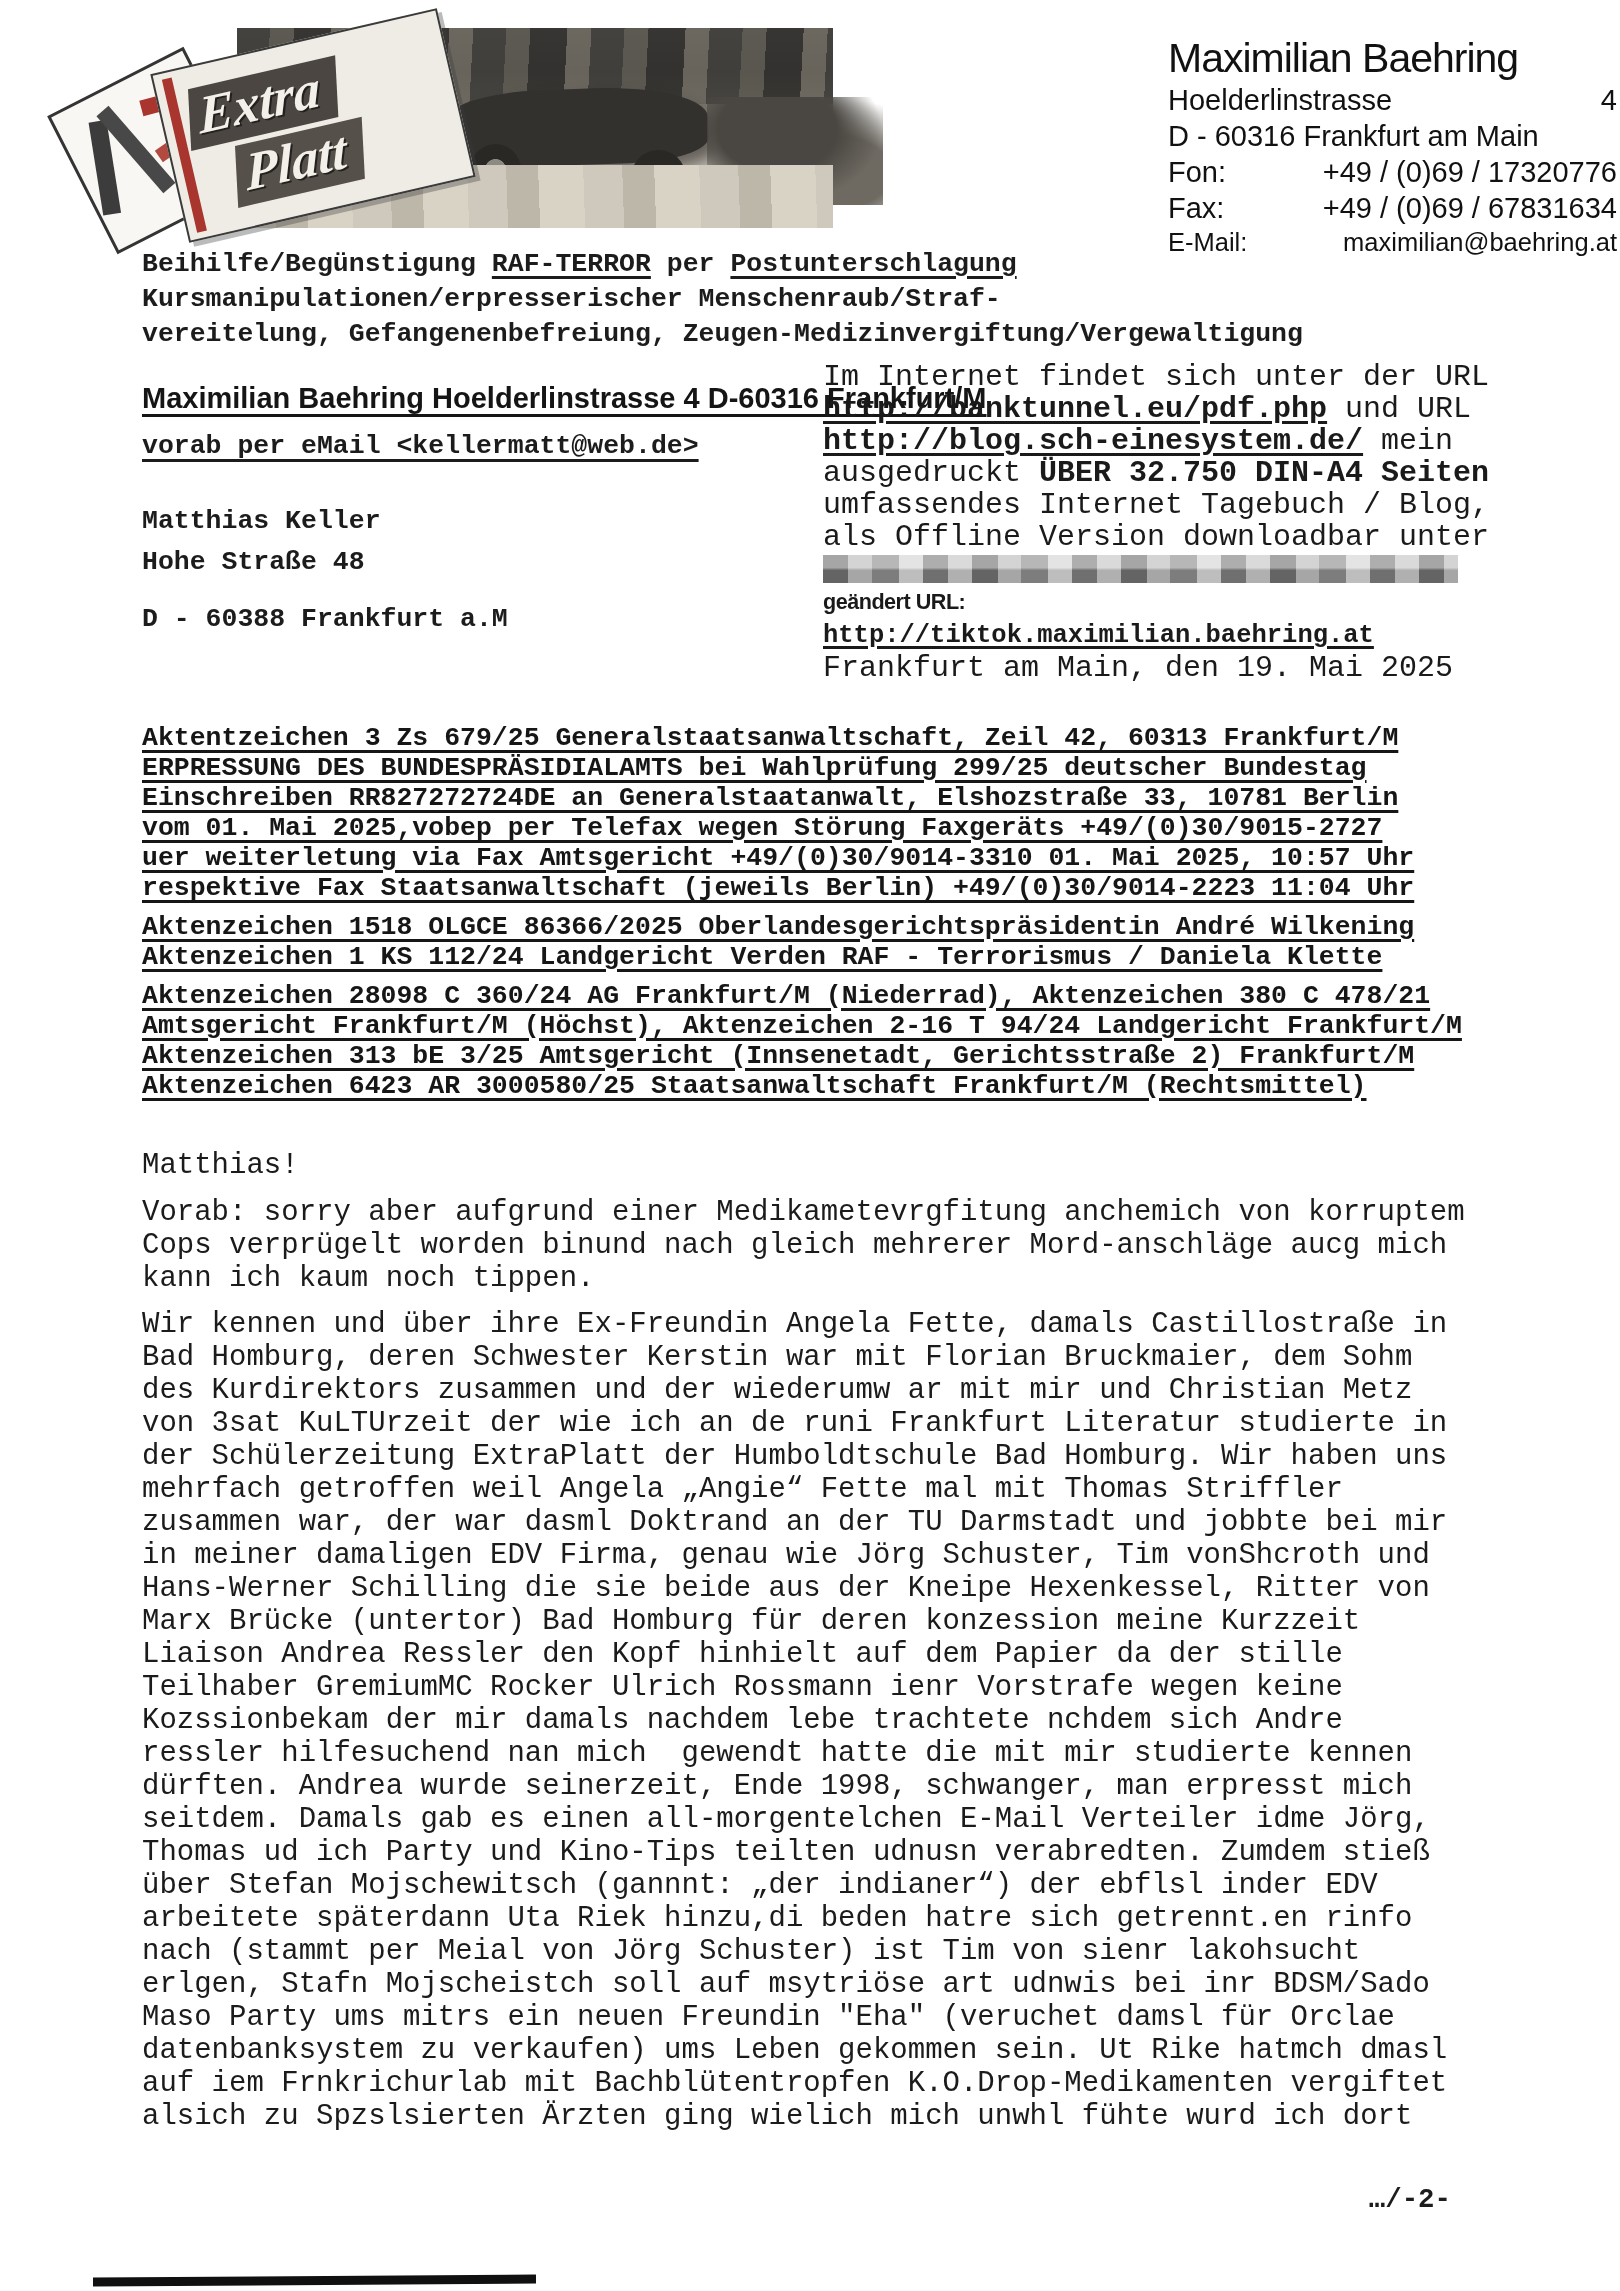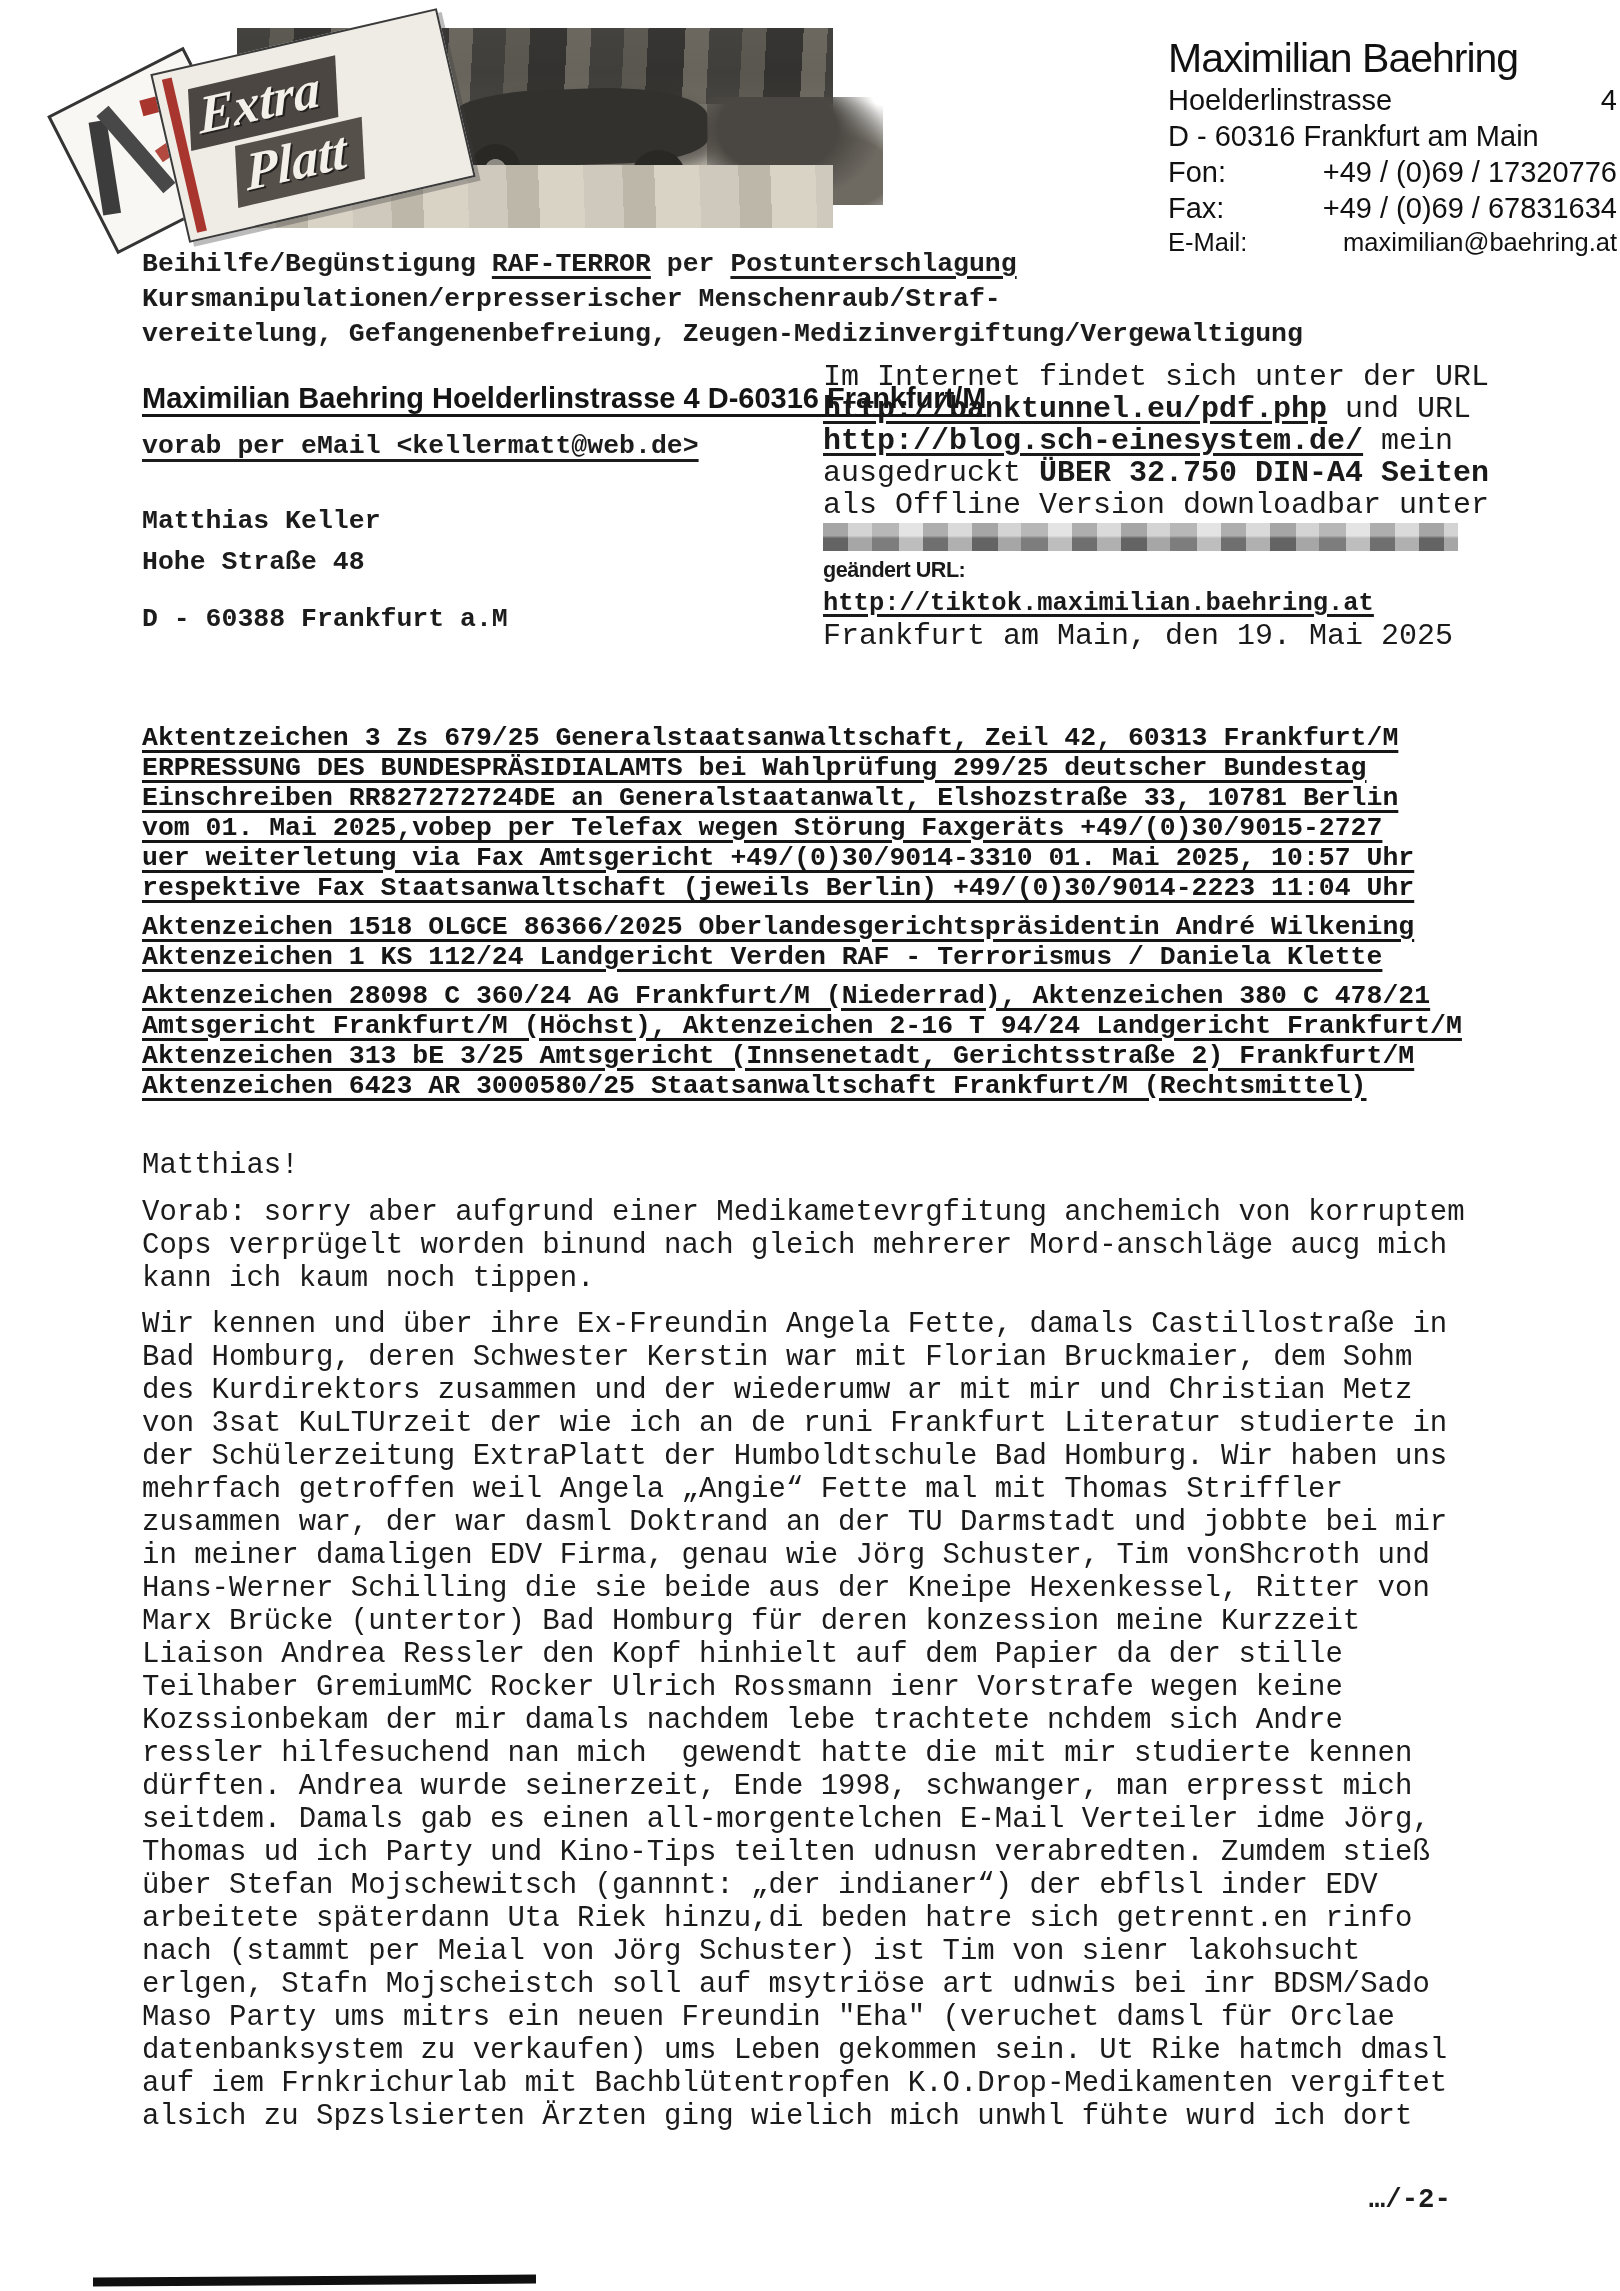--- a/index.html
+++ b/index.html
@@ -142,20 +142,21 @@
   <div id="via-line" class="abs addr">vorab per eMail &lt;kellermatt@web.de&gt;</div>
   <div id="rec-name" class="abs addr">Matthias Keller</div>
   <div id="rec-street" class="abs addr">Hohe Straße 48</div>
   <div id="rec-city" class="abs addr">D - 60388 Frankfurt a.M</div>
 
   <div id="meta" class="abs">
     <div>Im Internet findet sich unter der URL</div>
     <div><span class="b u">http://banktunnel.eu/pdf.php</span><span> und URL</span></div>
     <div><span class="b u">http://blog.sch-einesystem.de/</span><span> mein</span></div>
     <div><span>ausgedruckt </span><span class="b">ÜBER 32.750 DIN-A4 Seiten</span></div>
+    <div>umfassendes Internet Tagebuch / Blog,</div>
     <div>als Offline Version downloadbar unter</div>
     <div class="redacted"></div>
     <div><span class="small-label">geändert URL: </span><span class="small-url">http://tiktok.maximilian.baehring.at</span></div>
     <div>Frankfurt am Main, den 19. Mai 2025</div>
   </div>
 
   <div id="cases" class="abs">
     <div>Aktentzeichen 3 Zs 679/25 Generalstaatsanwaltschaft, Zeil 42, 60313 Frankfurt/M</div>
     <div>ERPRESSUNG DES BUNDESPRÄSIDIALAMTS bei Wahlprüfung 299/25 deutscher Bundestag</div>
     <div>Einschreiben RR827272724DE an Generalstaatanwalt, Elshozstraße 33, 10781 Berlin</div>

